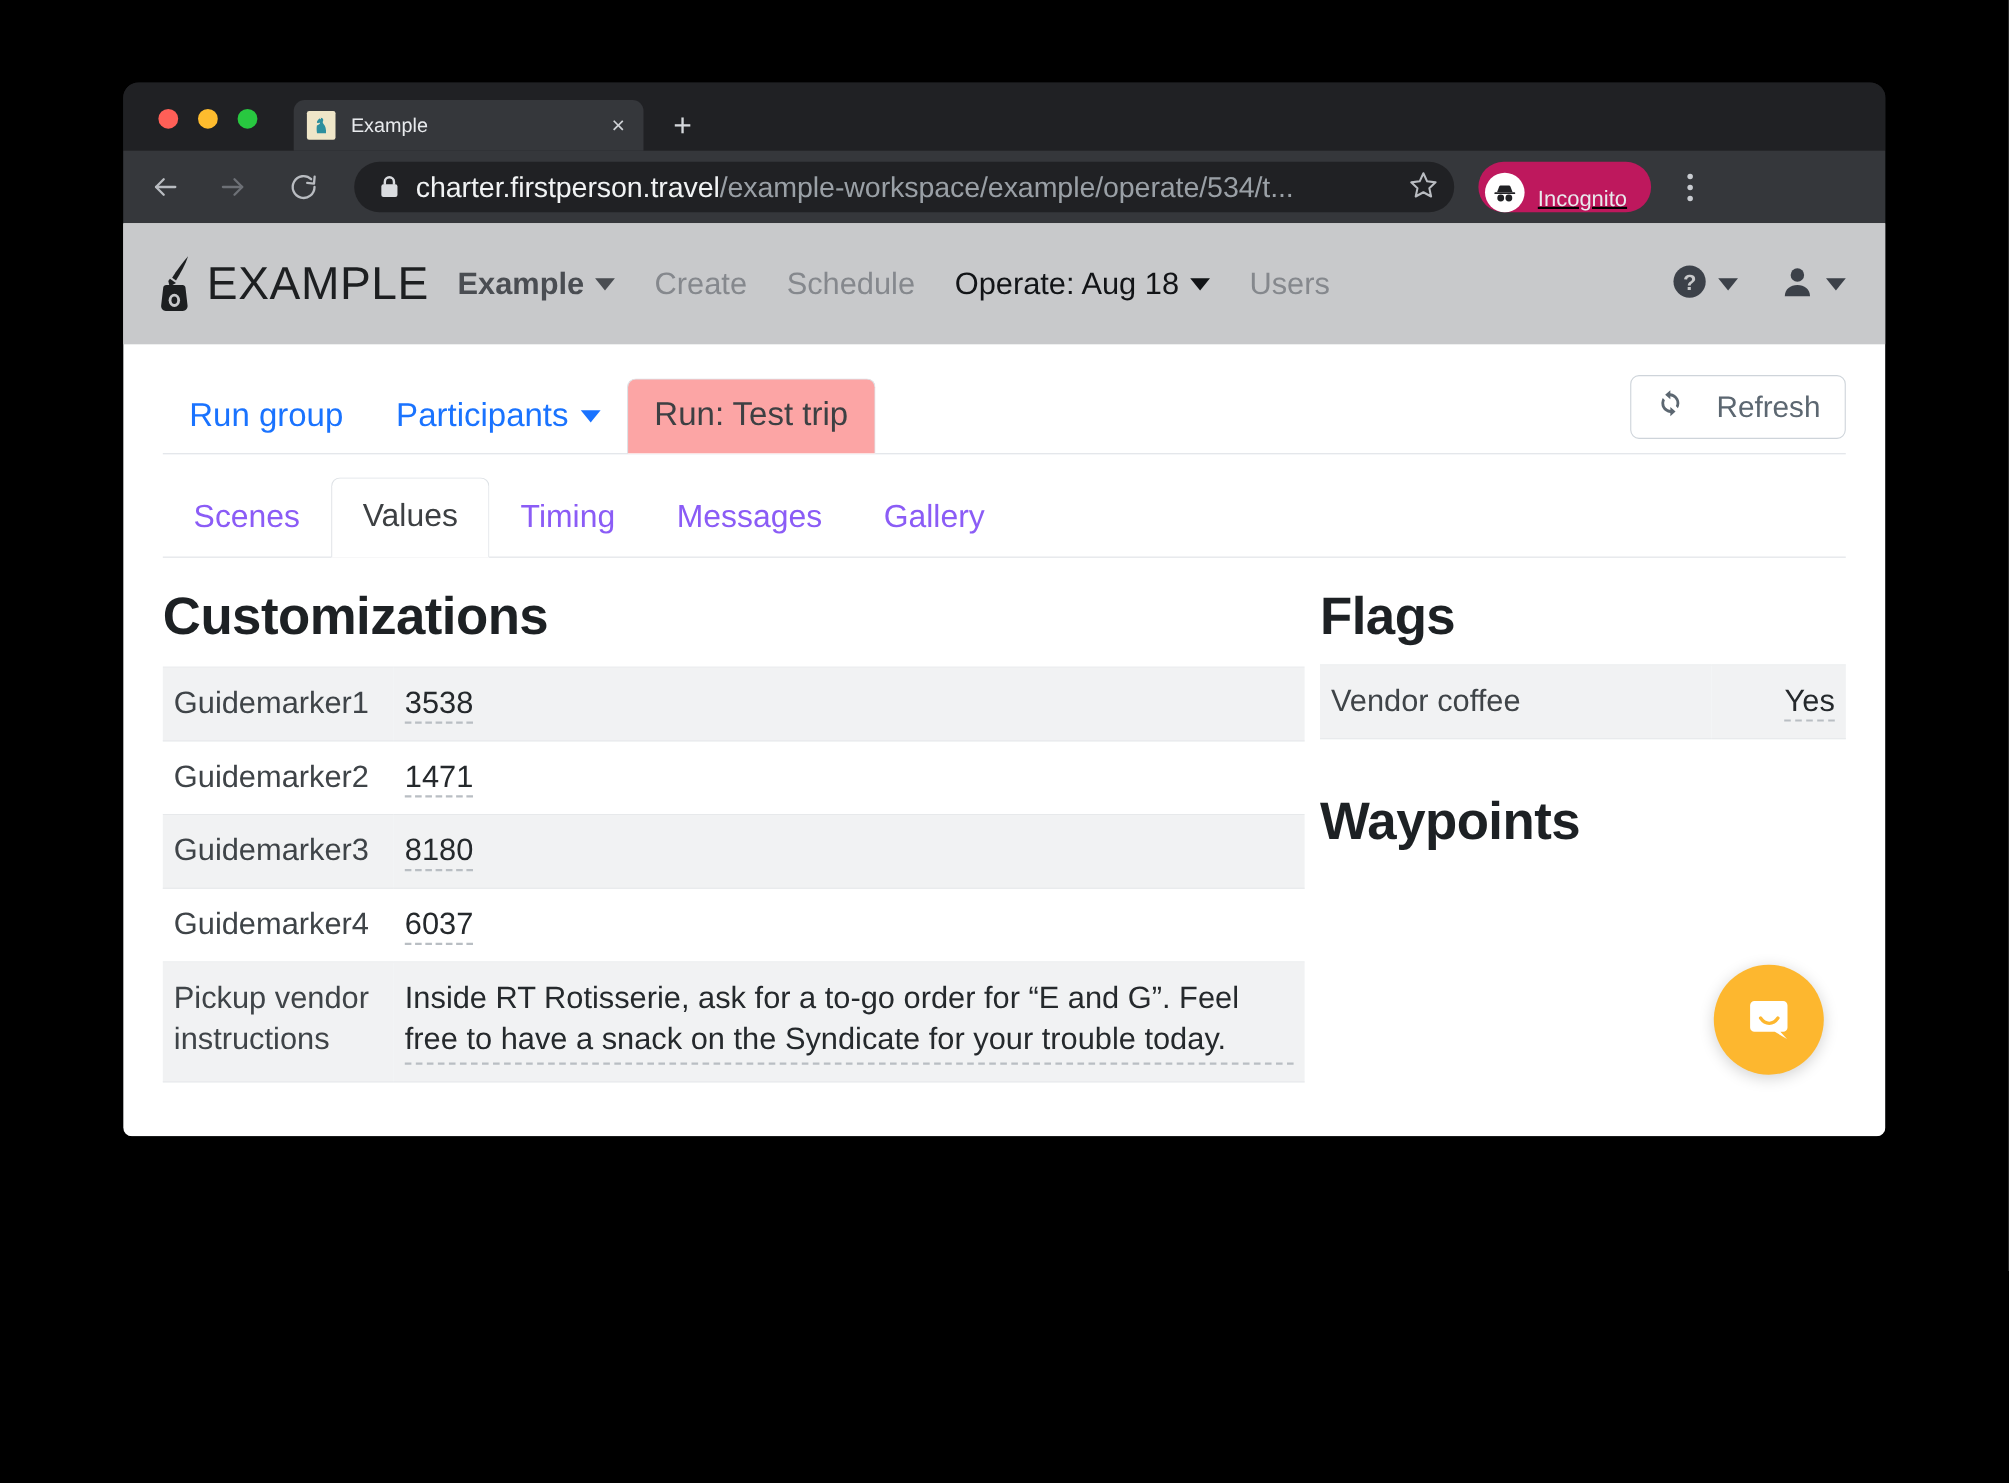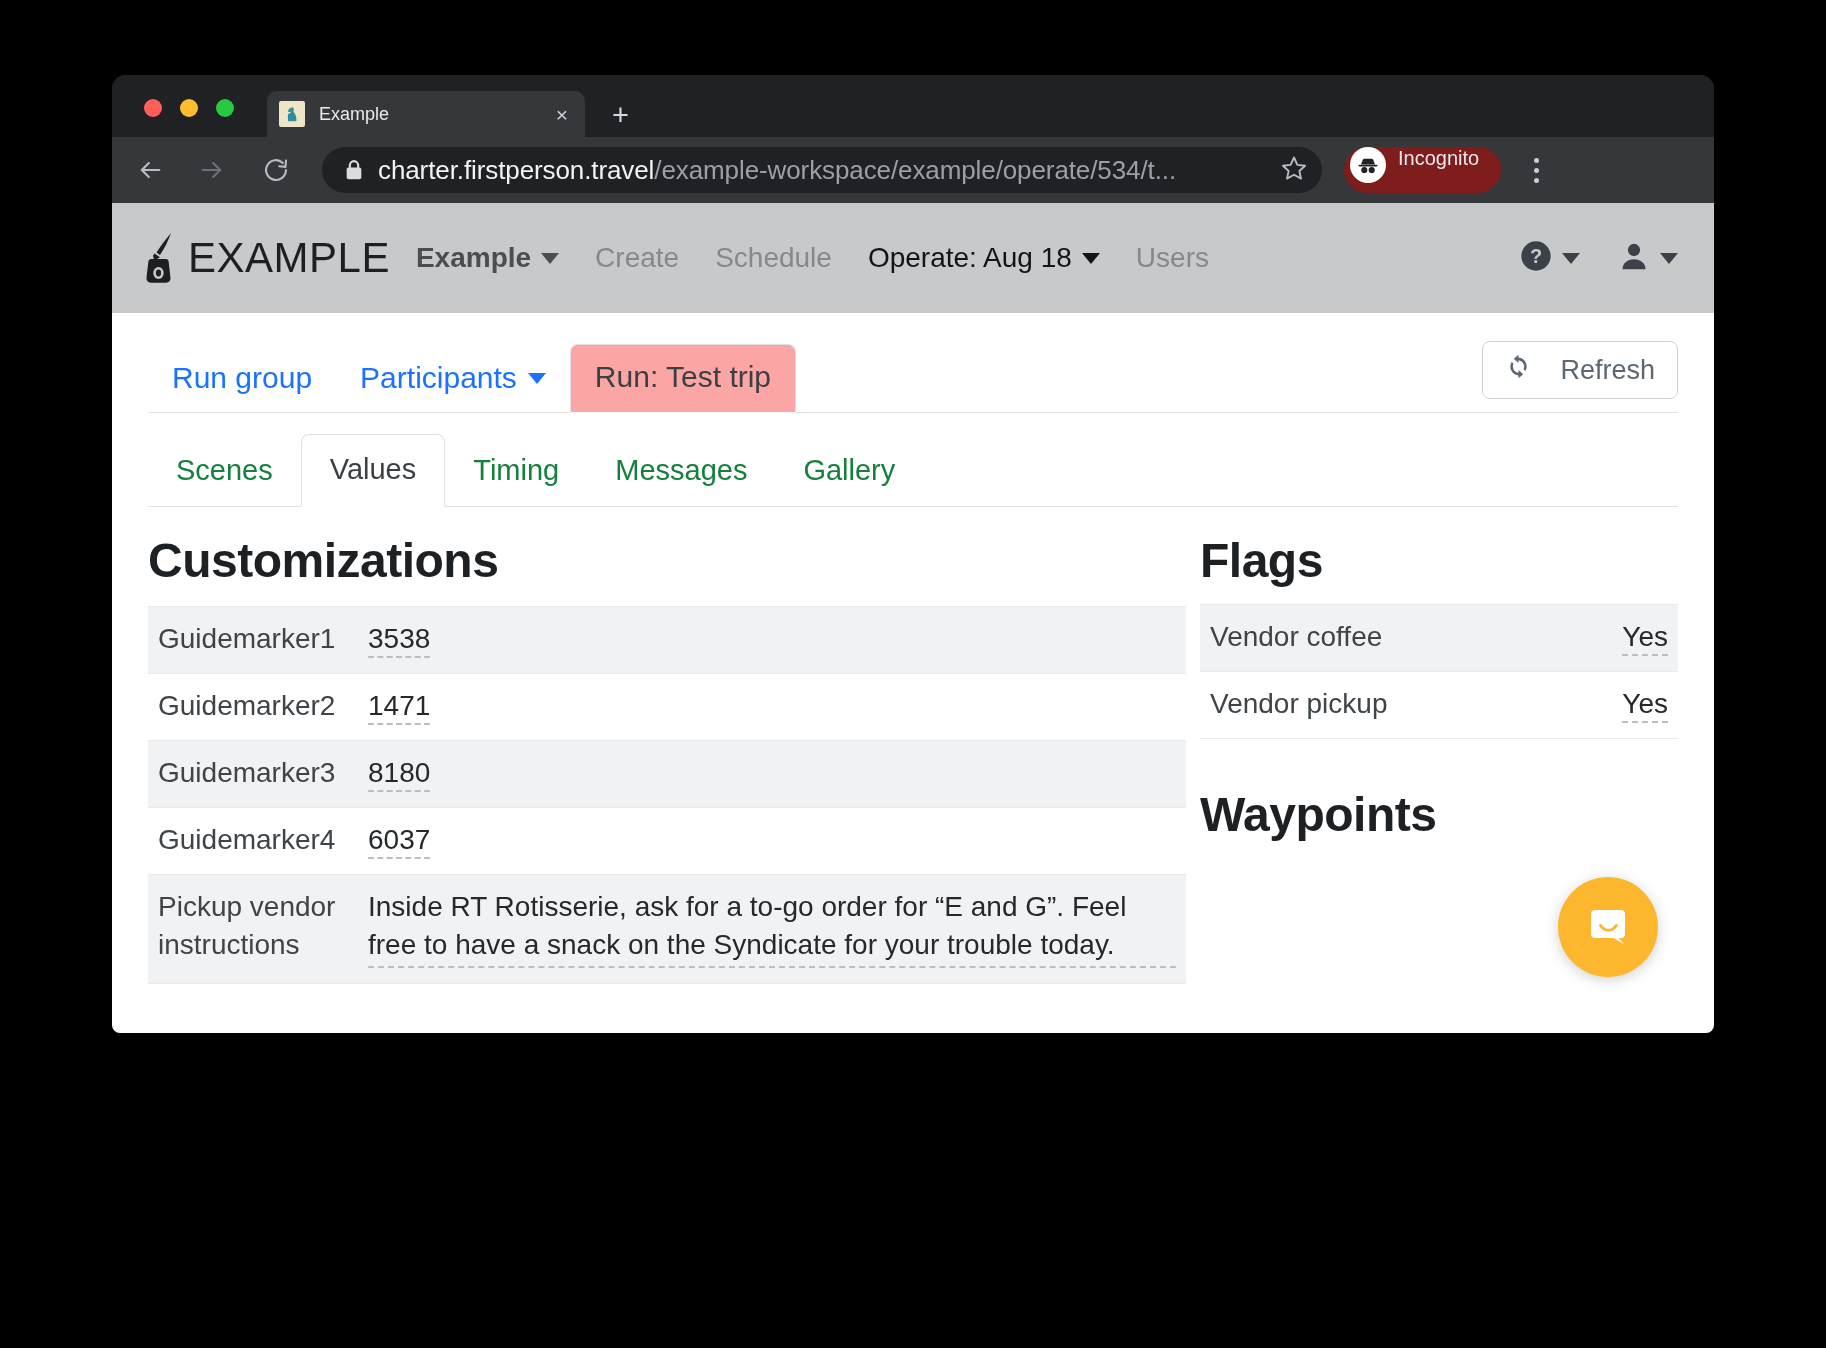--- a/index.html
+++ b/index.html
@@ -104,24 +104,25 @@
     color: #f1f3f4;
     white-space: nowrap; overflow: hidden;
     letter-spacing: -.1px;
   }
   #url-text .dim { color: #9aa0a6; }
   #bookmark-star { flex: 0 0 auto; margin-left: 10px; }
 
   #incognito-chip {
     margin-left: 22px;
     height: 46px;
-    background: #7f1d1d;
+    background: #be185d;
     border-radius: 23px;
-    display: flex; align-items: flex-start;
+    display: flex; align-items: flex-end;
     padding: 0 22px 0 6px;
+    text-decoration: underline;
   }
   #incognito-badge {
     width: 36px; height: 36px;
     border-radius: 50%;
     background: #fff;
     display: flex; align-items: center; justify-content: center;
     margin-right: 12px;
   }
   #incognito-label { color: #e8eaed; font-size: 20px; }
 
@@ -232,21 +233,21 @@
   }
   #secondary-tabs::after {
     content: ""; position: absolute;
     left: 0; right: 0; bottom: 0;
     height: 1px; background: #dee2e6;
   }
   .stab {
     position: relative; z-index: 1;
     font-size: 29px;
     padding: 0 28px 20px 28px;
-    color: #15803d;
+    color: #8b5cf6;
   }
   .stab.selected {
     color: #3d4043;
     background: #fff;
     border: 1px solid #dee2e6;
     border-bottom-color: #fff;
     border-radius: 8px 8px 0 0;
     padding-top: 18px;
   }
 
@@ -501,24 +502,20 @@
       </div>
 
       <div id="col-right">
         <div class="section-title" id="flags-title">Flags</div>
         <table class="kv" id="flags-table">
           <tbody>
               <tr class="striped">
             <td class="key">Vendor coffee</td>
             <td class="val"><span class="editable">Yes</span></td>
           </tr>
-          <tr>
-            <td class="key">Vendor pickup</td>
-            <td class="val"><span class="editable">Yes</span></td>
-          </tr>
         </tbody>
           </table>
 
         <div class="section-title" id="waypoints-title">Waypoints</div>
       </div>
     </div>
 
     <div id="intercom-launcher">
       <span>
         <svg width="52" height="52" viewBox="0 0 52 52">

